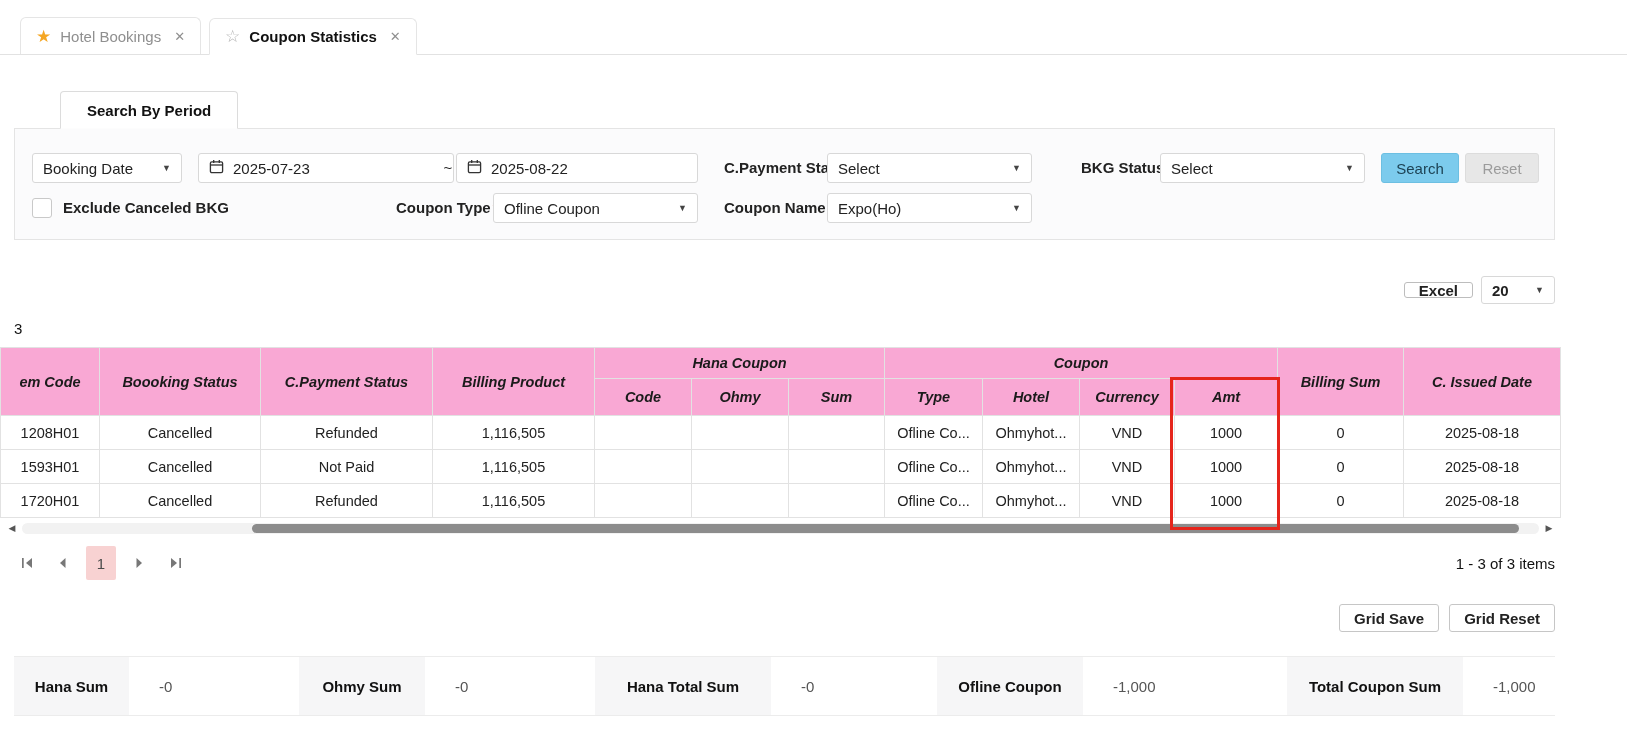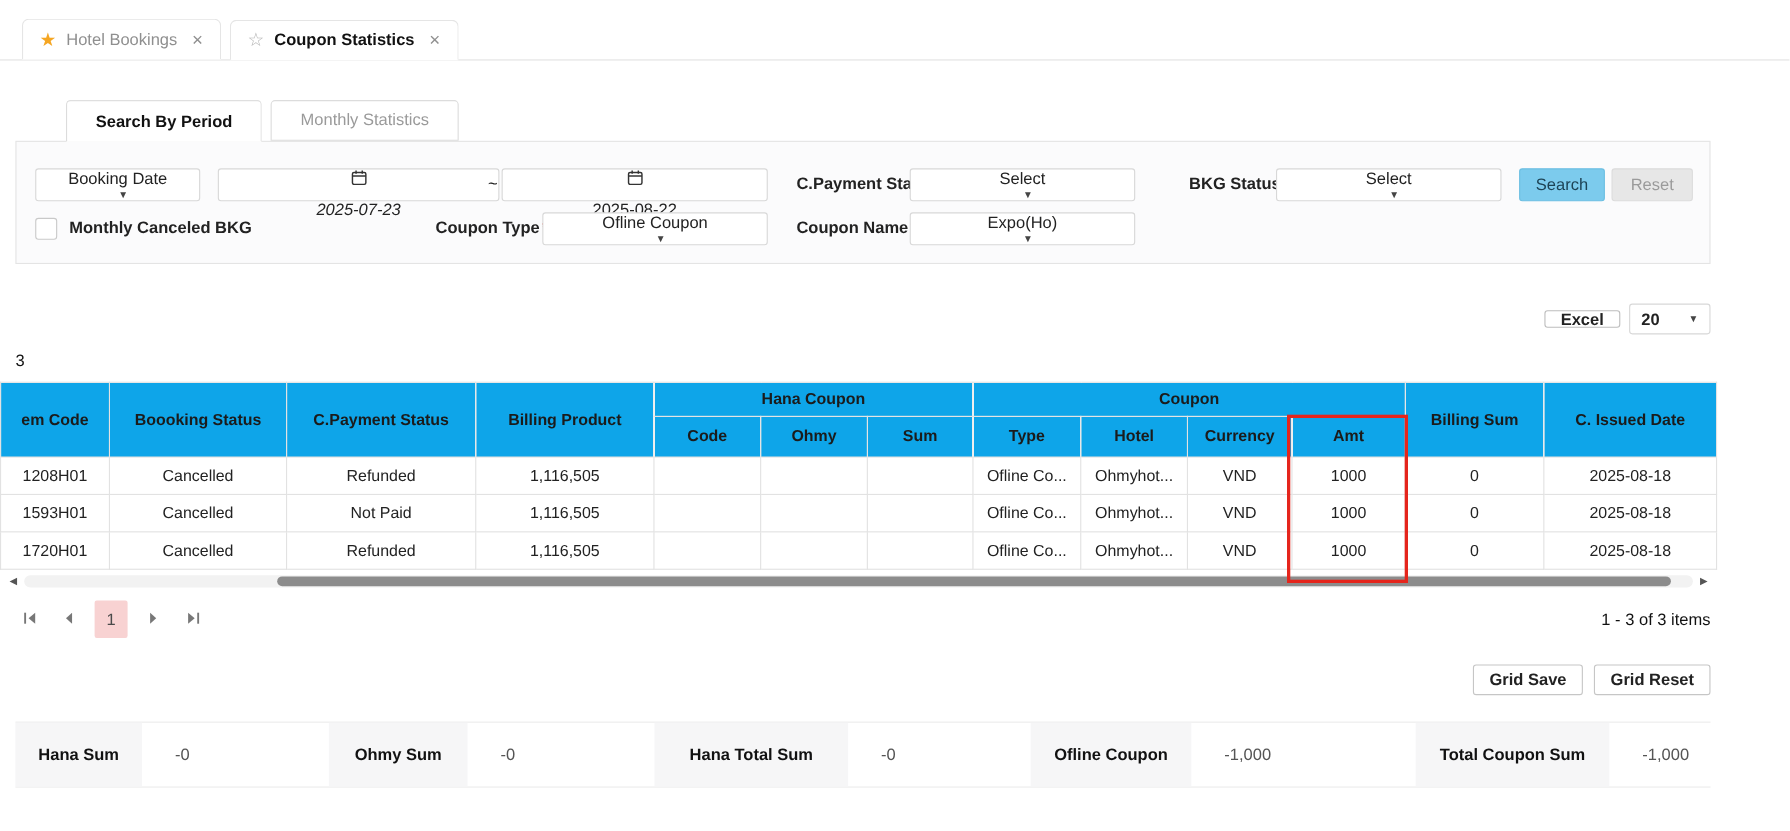--- a/index.html
+++ b/index.html
@@ -64,21 +64,21 @@
   }
 
   
   .filter-panel {
     position: relative;
     height: 112px;
     border: 1px solid #e4e4e4;
     background: #fbfbfc;
     width: 1541px;
   }
-  .fp-abs { position: absolute; flex-direction: column; }
+  .fp-abs { position: absolute; }
   .select {
     background: #fff; border: 1px solid #d8d8d8; border-radius: 3px;
     height: 30px; display: flex; align-items: center; justify-content: space-between;
     padding: 0 10px; cursor: default;
   }
   .chev { font-size: 9px; color: #444; margin-left: 10px; }
   .dateinput {
     background: #fff; border: 1px solid #d8d8d8; border-radius: 3px;
     height: 30px; display: flex; align-items: center; padding: 0 10px; gap: 9px;
   }
@@ -109,21 +109,21 @@
   }
   .pagesize { width: 74px; height: 28px; font-weight: 700; }
 
   
   .count { margin-top: 16px; font-size: 15px; color: #111; }
 
   
   .grid-wrap { position: relative; margin-left: -14px; margin-top: 10px; width: 1561px; }
   table.grid { border-collapse: collapse; table-layout: fixed; width: 1560px; font-size: 14.5px; }
   .grid th, .grid td { border: 1px solid #e2e2e2; text-align: center; overflow: hidden; white-space: nowrap; }
-  .grid thead th { background: #0ea5e9; font-weight: 700; color: #1b1b1b; }
+  .grid thead th { background: #f9a8d4; font-weight: 700; color: #1b1b1b; font-style: italic; }
   .grid .g-row th { height: 31px; }
   .grid .h-row th { height: 37px; }
   .grid tbody td { height: 34px; background: #fff; color: #222; }
 
   .amt-highlight {
     position: absolute; left: 1170px; top: 30px;
     width: 110px; height: 153px;
     border: 3px solid #E5251C;
     pointer-events: none; z-index: 5;
   }
@@ -179,32 +179,29 @@
     <span class="x">✕</span>
   </div>
 </div>
 
 <div class="content">
 
   <div class="subtabs">
     <div class="stab active">
       <span>Search By Period</span>
     </div>
-    <div class="stab">
-      <span>Monthly Statistics</span>
-    </div>
   </div>
 
   <div class="filter-panel">
 
     <div class="select fp-abs" style="left:17px;top:24px;width:150px;">
       <span>Booking Date</span>
       <span class="chev">▼</span>
     </div>
-    <div class="dateinput fp-abs" style="left:183px;top:24px;width:256px;font-style:italic;">
+    <div class="dateinput fp-abs" style="left:183px;top:24px;width:256px;">
       <span>
         <svg width="15" height="15" viewBox="0 0 16 16">
             <rect x="1.5" y="3" width="13" height="11.5" rx="1.5" fill="none" stroke="#333" stroke-width="1.4"></rect>
             <line x1="1.5" y1="6.4" x2="14.5" y2="6.4" stroke="#333" stroke-width="1.4"></line>
             <line x1="5" y1="1" x2="5" y2="4.2" stroke="#333" stroke-width="1.4"></line>
             <line x1="11" y1="1" x2="11" y2="4.2" stroke="#333" stroke-width="1.4"></line>
           </svg>
       </span>
       <span>2025-07-23</span>
     </div>
@@ -227,21 +224,21 @@
     </div>
     <span class="flabel fp-abs" style="left:1066px;top:24px;">BKG Status</span>
     <div class="select fp-abs" style="left:1145px;top:24px;width:205px;">
       <span>Select</span>
       <span class="chev">▼</span>
     </div>
     <div class="btn-search fp-abs" style="left:1366px;top:24px;">Search</div>
     <div class="btn-reset fp-abs" style="left:1450px;top:24px;">Reset</div>
 
     <div class="checkbox fp-abs" style="left:17px;top:69px;"></div>
-    <span class="flabel fp-abs" style="left:48px;top:64px;">Monthly Canceled BKG</span>
+    <span class="flabel fp-abs" style="left:48px;top:64px;">Exclude Canceled BKG</span>
     <span class="flabel fp-abs" style="left:381px;top:64px;"><span>Coupon Type</span><span class="req">*</span></span>
     <div class="select fp-abs" style="left:478px;top:64px;width:205px;">
       <span>Ofline Coupon</span>
       <span class="chev">▼</span>
     </div>
     <span class="flabel fp-abs" style="left:709px;top:64px;"><span>Coupon Name</span><span class="req">*</span></span>
     <div class="select fp-abs" style="left:812px;top:64px;width:205px;">
       <span>Expo(Ho)</span>
       <span class="chev">▼</span>
     </div>

